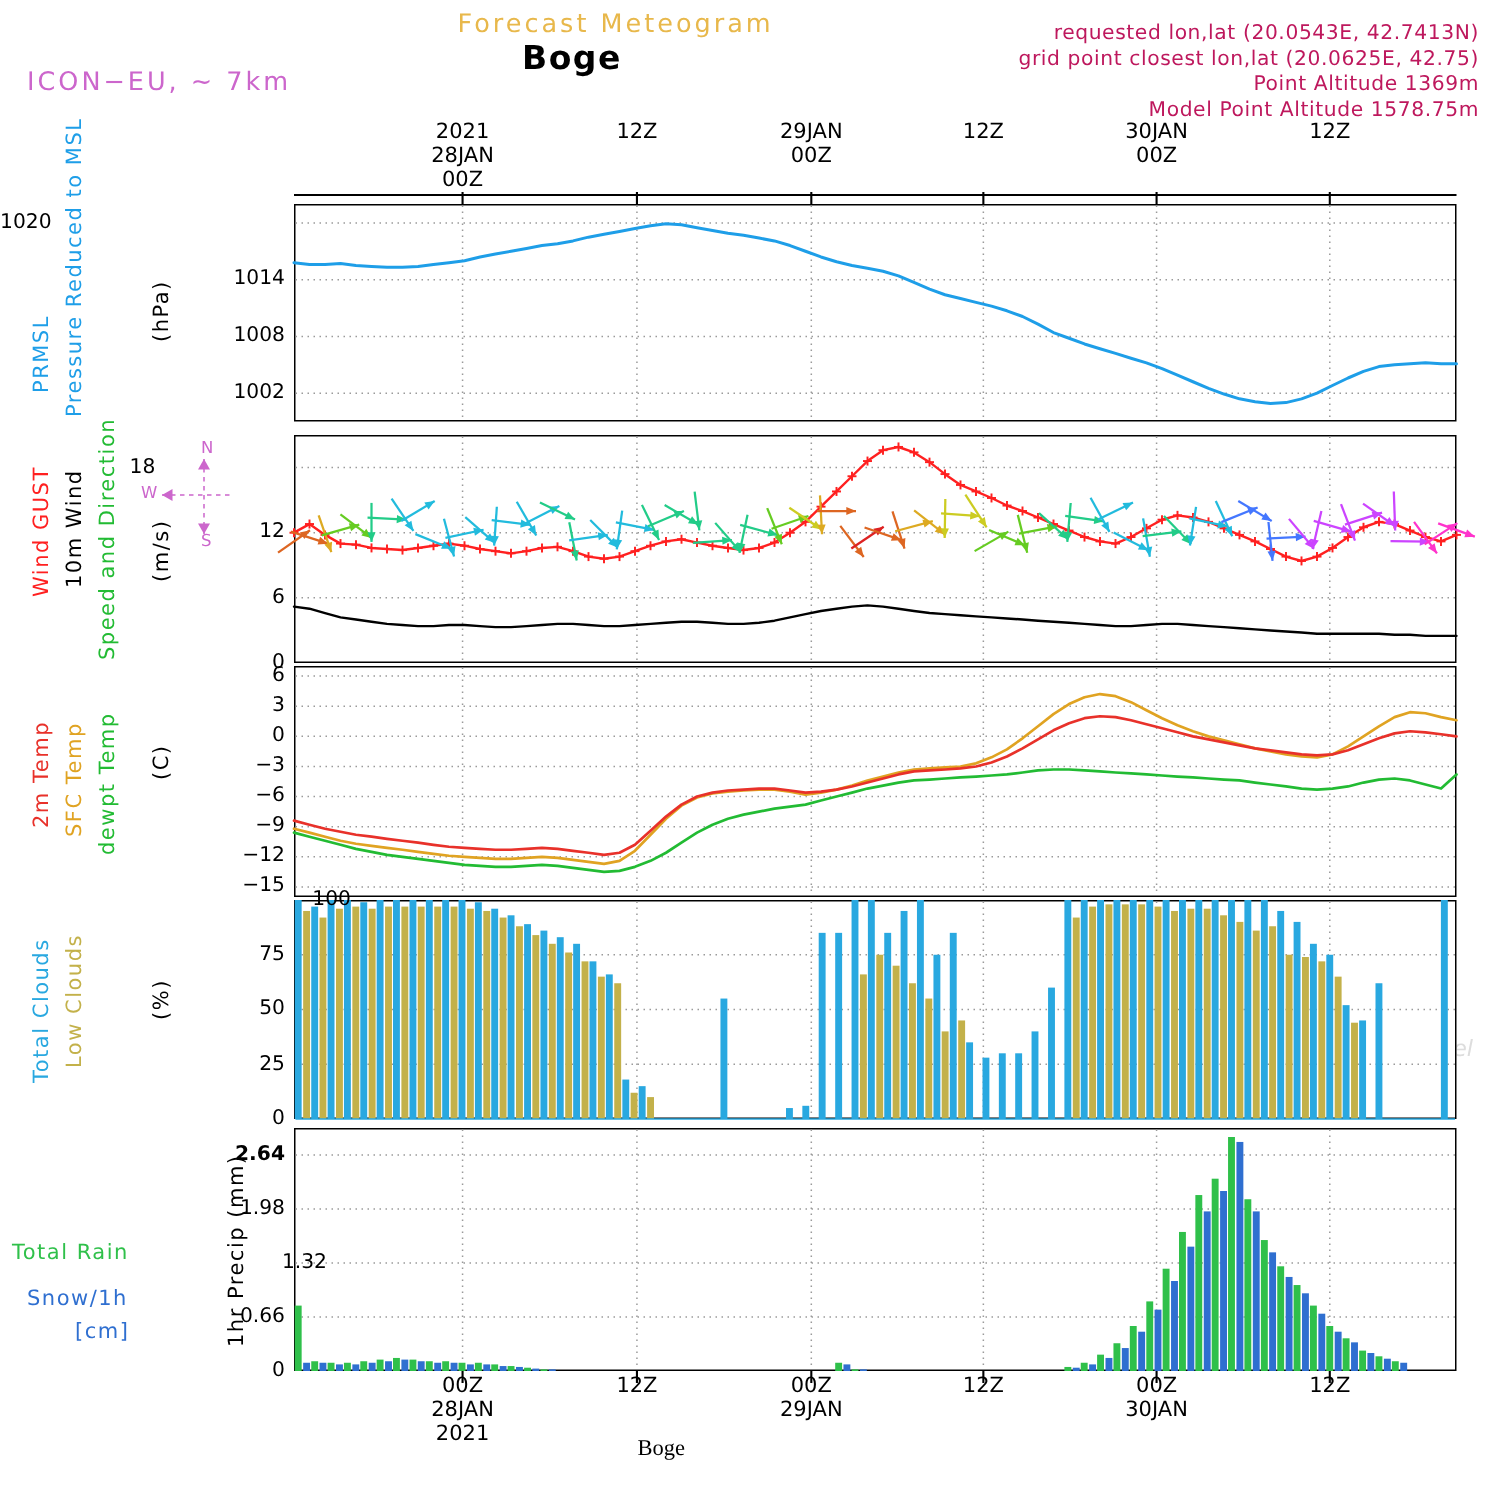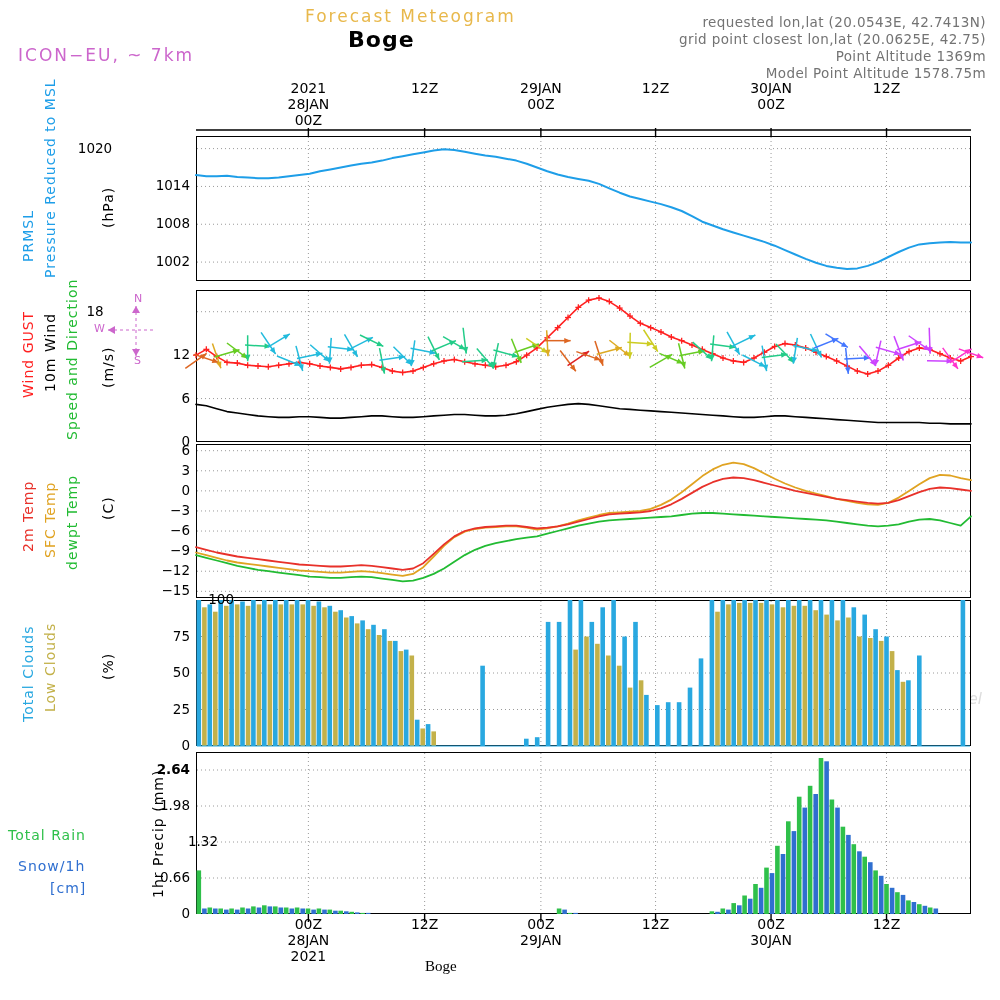--- a/index.html
+++ b/index.html
@@ -7,21 +7,21 @@
     width:1000px;height:1000px;background:#ffffff;position:relative;
     font-family:"DejaVu Sans","Liberation Sans",sans-serif;
     overflow:hidden;
   }
   .abs{position:absolute;}
 
   
   #title-forecast{left:305px;top:6px;font-size:17px;letter-spacing:2px;color:#e8b84b;}
   #title-station{left:348px;top:27px;font-size:22px;font-weight:bold;color:#000;letter-spacing:1px;}
   #model-label{left:18px;top:45px;font-size:17px;color:#cc66cc;letter-spacing:2px;}
-  .meta{right:14px;font-size:13.5px;color:#737373;letter-spacing:.4px;text-align:right;}
+  .meta{right:14px;font-size:13.5px;color:#be185d;letter-spacing:.4px;text-align:right;}
   #meta1{top:14px;}
   #meta2{top:31px;}
   #meta3{top:48px;}
   #meta4{top:65px;}
   #watermark{right:18px;top:690px;font-size:15px;color:#dddddd;font-style:italic;}
 
   
   .tick{font-size:13.5px;color:#000;}
   .topdate{font-size:14px;color:#000;font-weight:normal;}
 
@@ -718,21 +718,21 @@
       <line x1="136" y1="306" x2="136" y2="356" stroke="#cc66cc" stroke-width="1" stroke-dasharray="3 3"></line>
       <polygon points="108,330 115,326 115,334" fill="#cc66cc"></polygon>
       <polygon points="136,306 132,313 140,313" fill="#cc66cc"></polygon>
       <polygon points="136,356 132,349 140,349" fill="#cc66cc"></polygon>
     </svg>
   </div>
 
 <div class="abs tick" style="left: 0px; width: 190px; text-align: right; top: 253.087px;">1002</div>
 <div class="abs tick" style="left: 0px; width: 190px; text-align: right; top: 215.261px;">1008</div>
 <div class="abs tick" style="left: 0px; width: 190px; text-align: right; top: 177.435px;">1014</div>
-<div class="abs tick" style="left: 0px; width: 190px; text-align: center; top: 139.609px;">1020</div>
+<div class="abs tick" style="left: 0px; width: 190px; text-align: left; top: 139.609px;">1020</div>
 <div class="abs tick" style="left: 0px; width: 190px; text-align: right; top: 433px;">0</div>
 <div class="abs tick" style="left: 0px; width: 190px; text-align: right; top: 389.571px;">6</div>
 <div class="abs tick" style="left: 0px; width: 190px; text-align: right; top: 346.143px;">12</div>
 <div class="abs tick" style="left: 0px; width: 190px; text-align: center; top: 302.714px;">18</div>
 <div class="abs tick" style="left: 0px; width: 190px; text-align: right; top: 582.304px;">−15</div>
 <div class="abs tick" style="left: 0px; width: 190px; text-align: right; top: 562.217px;">−12</div>
 <div class="abs tick" style="left: 0px; width: 190px; text-align: right; top: 542.13px;">−9</div>
 <div class="abs tick" style="left: 0px; width: 190px; text-align: right; top: 522.043px;">−6</div>
 <div class="abs tick" style="left: 0px; width: 190px; text-align: right; top: 501.957px;">−3</div>
 <div class="abs tick" style="left: 0px; width: 190px; text-align: right; top: 481.87px;">0</div>

